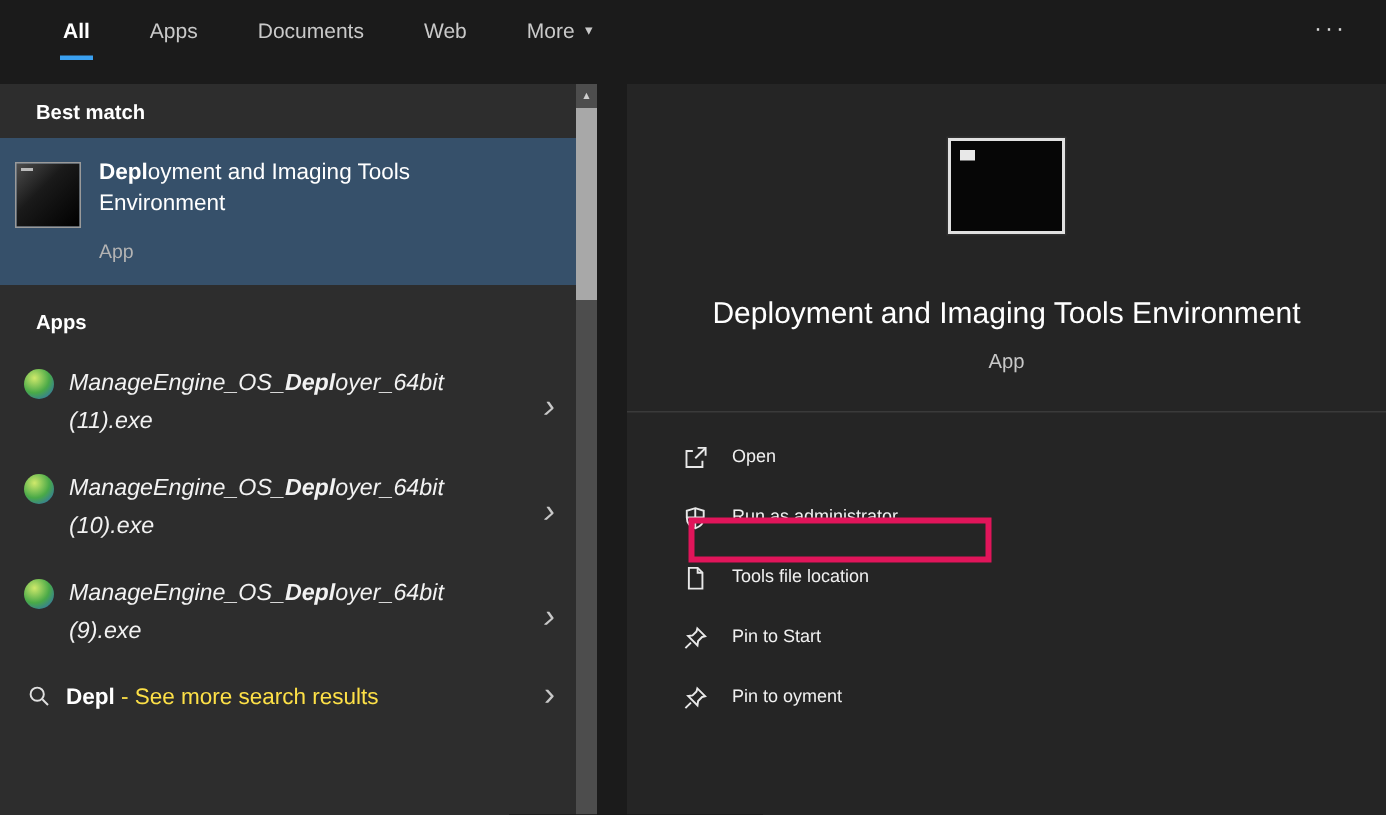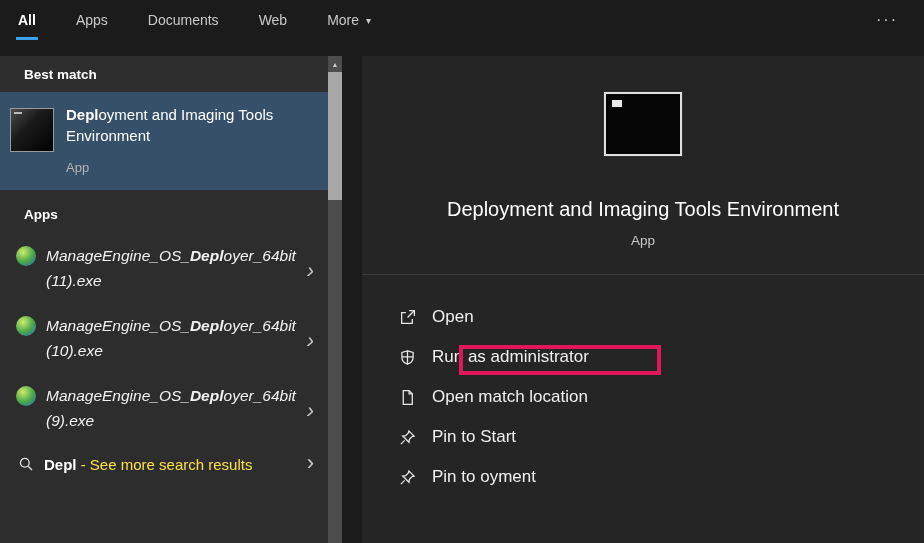--- a/index.html
+++ b/index.html
@@ -1,31 +1,31 @@
 <!DOCTYPE html>
 <html><head>
 <meta charset="utf-8">
 <style>
   * { margin:0; padding:0; box-sizing:border-box; }
   html,body { width:924px; height:543px; overflow:hidden; }
   body { font-family:"Liberation Sans", sans-serif; background:#1b1b1b; color:#fff; }
   .screen { position:relative; width:924px; height:543px; background:#1b1b1b; }
 
   
-  .topbar { display:flex; align-items:stretch; height:40px; padding-left:16px; background:#1b1b1b; }
+  .topbar { display:flex; align-items:stretch; height:40px; padding-left:40px; background:#1b1b1b; }
   .tab { display:flex; align-items:center; margin-right:36px; font-size:14px; color:#c9c9c9;
          border-bottom:3px solid transparent; padding:3px 2px 0 2px; cursor:default; }
   .tab.active { color:#fff; font-weight:bold; border-bottom-color:#3aa0f0; }
   .more-arrow { font-size:10px; margin-left:7px; color:#c9c9c9; }
   .ellipsis { margin-left:auto; margin-right:26px; align-self:center; color:#d6d6d6;
               font-size:16px; letter-spacing:2px; }
 
   
   .content { position:absolute; top:40px; left:0; right:0; bottom:0; display:flex; background:#1b1b1b; }
-  .left-pane { width:328px; margin-top:16px; background:#2d2d2d; display:flex; flex-direction:column; }
+  .left-pane { width:384px; margin-top:16px; background:#2d2d2d; display:flex; flex-direction:column; }
   .scrollbar { width:14px; margin-top:16px; background:#4d4d4d; position:relative; }
   .scroll-up { position:absolute; top:0; left:0; width:14px; height:16px; display:flex;
                align-items:center; justify-content:center; font-size:7px; color:#cfcfcf; background:#4d4d4d; }
   .scroll-thumb { position:absolute; top:16px; left:0; width:14px; height:128px; background:#a8a8a8; }
   .gap-strip { width:20px; background:#1b1b1b; }
   .right-pane { flex:1; margin-top:16px; background:#252525; display:flex; flex-direction:column; align-items:center; }
 
   
   .section-header { height:36px; display:flex; align-items:center; padding-left:24px;
                     font-size:13.5px; font-weight:600; color:#fff; }
@@ -52,21 +52,21 @@
   .mag { margin-right:10px; display:flex; }
 
   
   .big-icon { margin-top:36px; width:78px; height:64px; border:2px solid #e0e0e0; background:#060606;
               position:relative; box-shadow:0 0 0 1px #303030; }
   .big-icon::before { content:""; position:absolute; top:6px; left:6px; width:10px; height:7px; background:#e8e8e8; }
   .rp-title { margin-top:42px; font-size:20px; color:#fff; text-align:center; white-space:nowrap; }
   .rp-sub { margin-top:12px; font-size:13.5px; color:#c8c8c8; }
   .rp-divider { margin-top:26px; width:100%; height:1px; background:#3a3a3a; }
   .actions { margin-top:22px; width:100%; }
-  .action-row { height:40px; display:flex; align-items:center; padding-left:36px; font-size:17px; color:#f0f0f0; }
+  .action-row { height:40px; display:flex; padding-left:36px; font-size:12px; color:#f0f0f0; }
   .action-icon { width:18px; margin-right:16px; display:flex; justify-content:center; flex:none; }
 
   
   .red-annotation { position:absolute; left:459px; top:345px; width:202px; height:30px;
                     border:4px solid #e0155a; z-index:5; pointer-events:none; }
 </style>
 </head>
 <body>
 
 <div class="screen">
@@ -188,21 +188,21 @@
 
         <div class="action-row">
           <span class="action-icon">
             <svg width="17" height="17" viewBox="0 0 16 16">
                 <g fill="none" stroke="#e8e8e8" stroke-width="1.2">
                   <path d="M4 1.5h5.5l3 3v10H4z"></path>
                   <path d="M9.5 1.5v3h3"></path>
                 </g>
               </svg>
           </span>
-          <span>Open match location</span>
+          <span>Tools file location</span>
         </div>
 
         <div class="action-row">
           <span class="action-icon">
             <svg width="17" height="17" viewBox="0 0 16 16">
                 <g fill="none" stroke="#e8e8e8" stroke-width="1.2">
                   <path d="M9.3 1.8l4.9 4.9-1.9.5-2.5 2.5-.4 2.8-5.9-5.9 2.8-.4 2.5-2.5z"></path>
                   <path d="M5.3 10.7L1.8 14.2"></path>
                 </g>
               </svg>

